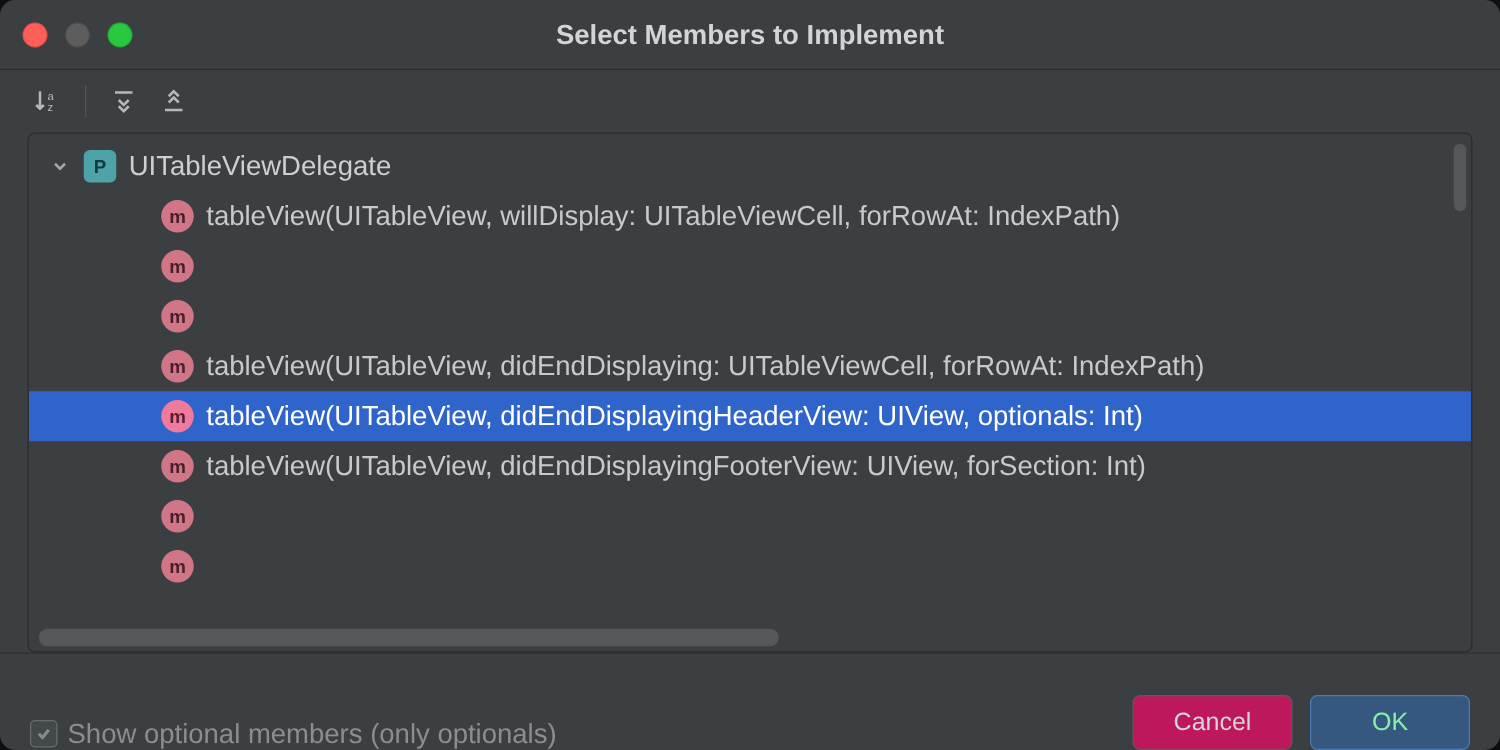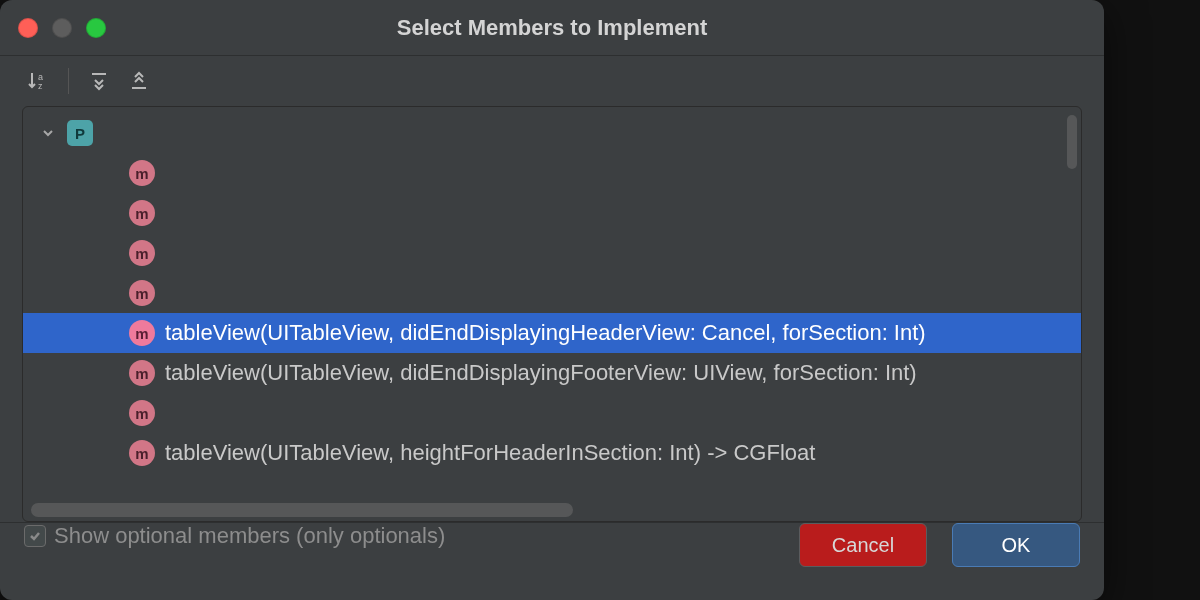--- a/index.html
+++ b/index.html
@@ -1,18 +1,18 @@
 <!DOCTYPE html>
 <html><head>
 <meta charset="utf-8">
 <style>
   * { box-sizing: border-box; margin: 0; padding: 0; }
   html, body { width: 1200px; height: 600px; overflow: hidden; font-family: -apple-system, "Helvetica Neue", Arial, sans-serif; background: #111; }
   .dialog {
-    width: 1104px; height: 600px;
+    width: 1200px; height: 600px;
     background: #3c3f41;
     border-radius: 12px;
     display: flex; flex-direction: column;
     color: #bbbbbb;
     box-shadow: 0 10px 40px rgba(0,0,0,0.5);
   }
 
   
   .titlebar {
     height: 56px;
@@ -99,48 +99,48 @@
   }
   
   .vscroll {
     position: absolute; right: 4px; top: 8px; width: 10px; height: 54px;
     background: #565758; border-radius: 5px;
   }
 
   
   .footer {
     height: 78px;
-    display: flex; align-items: flex-start;
+    display: flex; align-items: flex-end;
     padding: 0 24px;
-    gap: 25px;
+    gap: 14px;
     border-top: 1px solid #2d2f30;
   }
   .chk {
     width: 22px; height: 22px; border-radius: 4px;
     border: 1px solid #6b6b6b; background: #43494a;
     display:inline-flex;align-items:center;justify-content:center;
     margin-right: 8px;
   }
   .chk svg { stroke: #8a8a8a; stroke-width: 2.5; fill:none; }
   .chk-label { font-size: 22px; color: #8d8d8d; display:flex; align-items:center; }
   .spacer { flex: 1; }
   .btn {
     min-width: 128px; height: 44px;
     border-radius: 6px;
     border: 1px solid #5a5c5e;
-    background: #b91c1c;
+    background: #be185d;
     color: #d7d7d7;
     font-size: 20px;
     display:flex;align-items:center;justify-content:center;
     cursor: default;
   }
   .btn.primary {
     background: #365880;
     border-color: #4a7bb5;
-    color: #ffffff;
+    color: #86efac;
   }
 </style>
 </head>
 <body>
 
 <div class="dialog">
 
   <div class="titlebar">
     <div class="traffic">
       <div class="dot red"></div>
@@ -179,48 +179,50 @@
     <div class="panel">
       <div class="vscroll"></div>
       <div class="tree" id="tree">
         <div class="row parent">
           <span class="chev">
             <svg width="14" height="14" viewBox="0 0 14 14">
                 <path d="M3 5 L7 9 L11 5"></path>
               </svg>
           </span>
           <span class="badge p">P</span>
+          <span class="parent-label">UITableViewDelegate</span>
         </div>
 
       <div class="row child">
             <span class="badge m">m</span>
-          </div>
-          <div class="row child">
-            <span class="badge m">m</span>
-          </div>
-          <div class="row child">
-            <span class="badge m">m</span>
-          </div>
-          <div class="row child">
-            <span class="badge m">m</span>
+            <span>tableView(UITableView, willDisplay: UITableViewCell, forRowAt: IndexPath)</span>
+          </div>
+          <div class="row child">
+            <span class="badge m">m</span>
+          </div>
+          <div class="row child">
+            <span class="badge m">m</span>
+          </div>
+          <div class="row child">
+            <span class="badge m">m</span>
+            <span>tableView(UITableView, didEndDisplaying: UITableViewCell, forRowAt: IndexPath)</span>
           </div>
           <div class="row child selected">
             <span class="badge m">m</span>
-            <span>tableView(UITableView, didEndDisplayingHeaderView: Cancel, forSection: Int)</span>
+            <span>tableView(UITableView, didEndDisplayingHeaderView: UIView, optionals: Int)</span>
           </div>
           <div class="row child">
             <span class="badge m">m</span>
             <span>tableView(UITableView, didEndDisplayingFooterView: UIView, forSection: Int)</span>
           </div>
           <div class="row child">
             <span class="badge m">m</span>
           </div>
           <div class="row child">
             <span class="badge m">m</span>
-            <span>tableView(UITableView, heightForHeaderInSection: Int) -&gt; CGFloat</span>
           </div>
         </div>
       <div class="hscroll">
         <div class="thumb"></div>
       </div>
     </div>
   </div>
 
   <div class="footer">
     <label class="chk-label">

